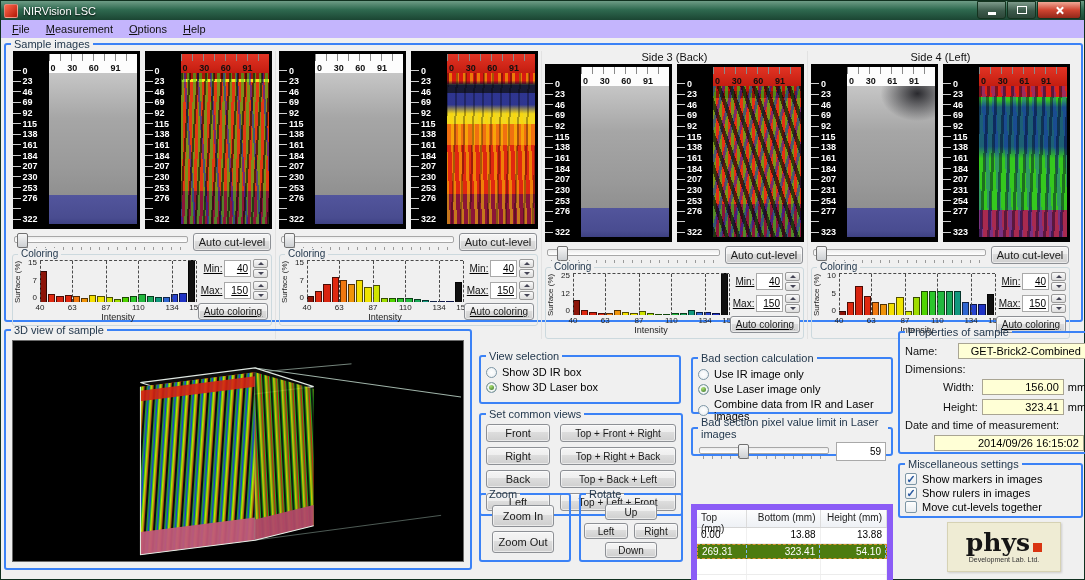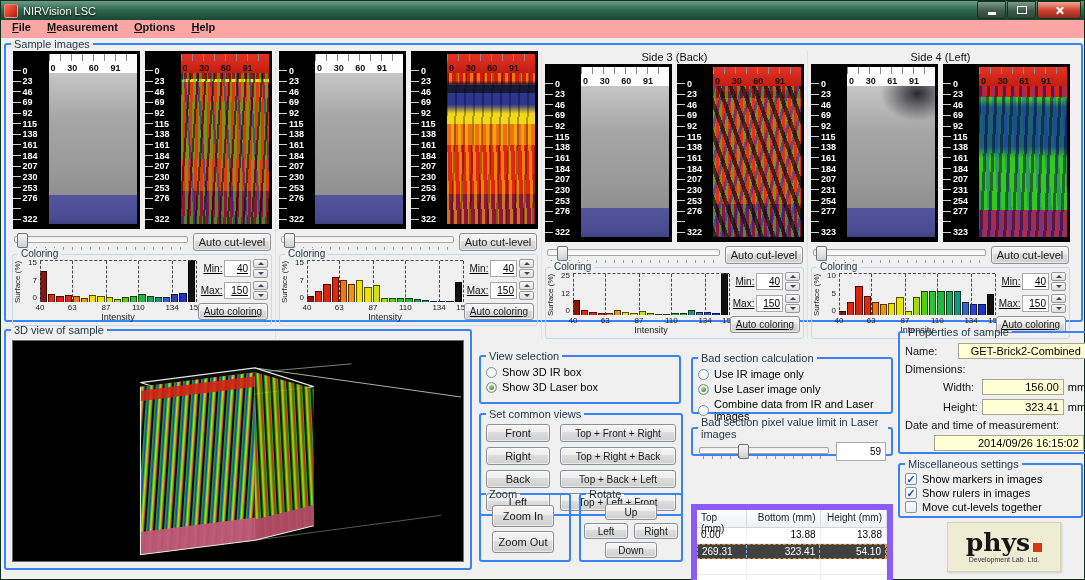--- a/index.html
+++ b/index.html
@@ -11,21 +11,21 @@
   .wtitle{color:#fff;font-size:11px;text-shadow:0 1px 2px #000;}
   .winbtns{margin-left:auto;display:flex;margin-top:-1px;}
   .wbtn{width:27px;height:16px;display:flex;align-items:center;justify-content:center;border:1px solid #14331f;border-radius:0 0 3px 3px;background:linear-gradient(#7d9a8b,#3c5a4b 55%,#2c4638);margin-left:1px;cursor:default;}
   .wbtn.close{width:42px;background:linear-gradient(#f0a896,#cf4531 50%,#92281a);}
   .g-min{width:8px;height:3px;background:#fff;margin-top:6px;}
   .g-max{width:8px;height:6px;border:1px solid #fff;background:transparent;}
   .g-x{position:relative;width:9px;height:9px;}
   .g-x::before,.g-x::after{content:"";position:absolute;left:4px;top:0;width:2px;height:9px;background:#fff;}
   .g-x::before{transform:rotate(45deg);} .g-x::after{transform:rotate(-45deg);}
   
-  .menubar{height:18px;background:#fca5a5;border-bottom:1px solid #d8d8d8;display:flex;padding-left:3px;font-weight:bold;}
+  .menubar{height:18px;background:#c4b5fd;border-bottom:1px solid #d8d8d8;display:flex;align-items:center;padding-left:3px;}
   .menu-item{padding:1px 8px;color:#111;}
   .client{position:absolute;top:37px;left:0;right:0;bottom:0;background:#f0f0f0;}
   fieldset.group{position:absolute;border:2px solid #3b82f6;border-radius:3px;margin:0;padding:1px 3px;box-sizing:border-box;}
   fieldset.group legend{font-size:11px;color:#23384d;padding:0 3px;margin-left:2px;}
   .btn{display:flex;align-items:center;justify-content:center;border:1px solid #8d9095;border-radius:3px;
        background:linear-gradient(#f5f5f5,#eeeeee 45%,#dddddd 46%,#cfcfcf);box-shadow:inset 0 0 0 1px rgba(255,255,255,.55);
        font-size:11px;color:#1a1a1a;cursor:default;box-sizing:border-box;}
   
   .sample-group{left:3px;top:0px;width:1079px;height:284px;}
   .panels{display:flex;}
@@ -119,21 +119,21 @@
   .glimit{left:690px;top:378px;width:202px;height:40px;padding-top:2px;}
   .limit-row{display:flex;align-items:center;gap:6px;padding:1px 2px;}
   .limit-row .tb{height:16px;}
   .limit-val{width:44px;height:17px;border:1px solid #a9a9a9;background:#fff;display:flex;align-items:center;justify-content:flex-end;padding-right:4px;font-size:10px;flex:none;}
   .table{position:absolute;left:690px;top:422px;width:202px;height:100px;border:6px solid #8b5cf6;background:#fff;box-sizing:border-box;overflow:hidden;font-size:10px;margin-top:44px;}
   .thead{display:flex;height:17px;background:linear-gradient(#fdfdfe,#eef1f5);border-bottom:1px solid #d5d5d5;}
   .th{box-sizing:border-box;padding:2px 4px;border-right:1px solid #dcdcdc;color:#222;}
   .tr{display:flex;height:15px;border-bottom:1px solid #ececec;}
   .td{box-sizing:border-box;padding:1px 4px;border-right:1px solid #f0f0f0;}
   .c0{width:52px;} .c1{width:78px;text-align:right;} .c2{width:70px;text-align:right;}
-  .tr.sel{background:#404040;color:#fff;border:1px dashed #d89030;height:15px;box-sizing:border-box;}
+  .tr.sel{background:#4d7c0f;color:#fff;border:1px dashed #d89030;height:15px;box-sizing:border-box;}
   .tr.sel .td{border-right:1px dashed #7fb9ef;}
   
   .gprops{left:897px;top:288px;width:185px;height:128px;}
   .prow{display:flex;align-items:center;margin:4px 2px;gap:4px;}
   .plabel{color:#111;}
   .yfield{background:#ffffd6;border:1px solid #a9a593;height:16px;display:flex;align-items:center;justify-content:flex-end;padding:0 4px;box-sizing:border-box;}
   .f-name{width:128px;margin-left:auto;}
   .f-dim{width:82px;margin-left:auto;}
   .unit{width:18px;text-align:right;}
   .f-date{width:150px;margin-left:auto;margin-right:2px;}

